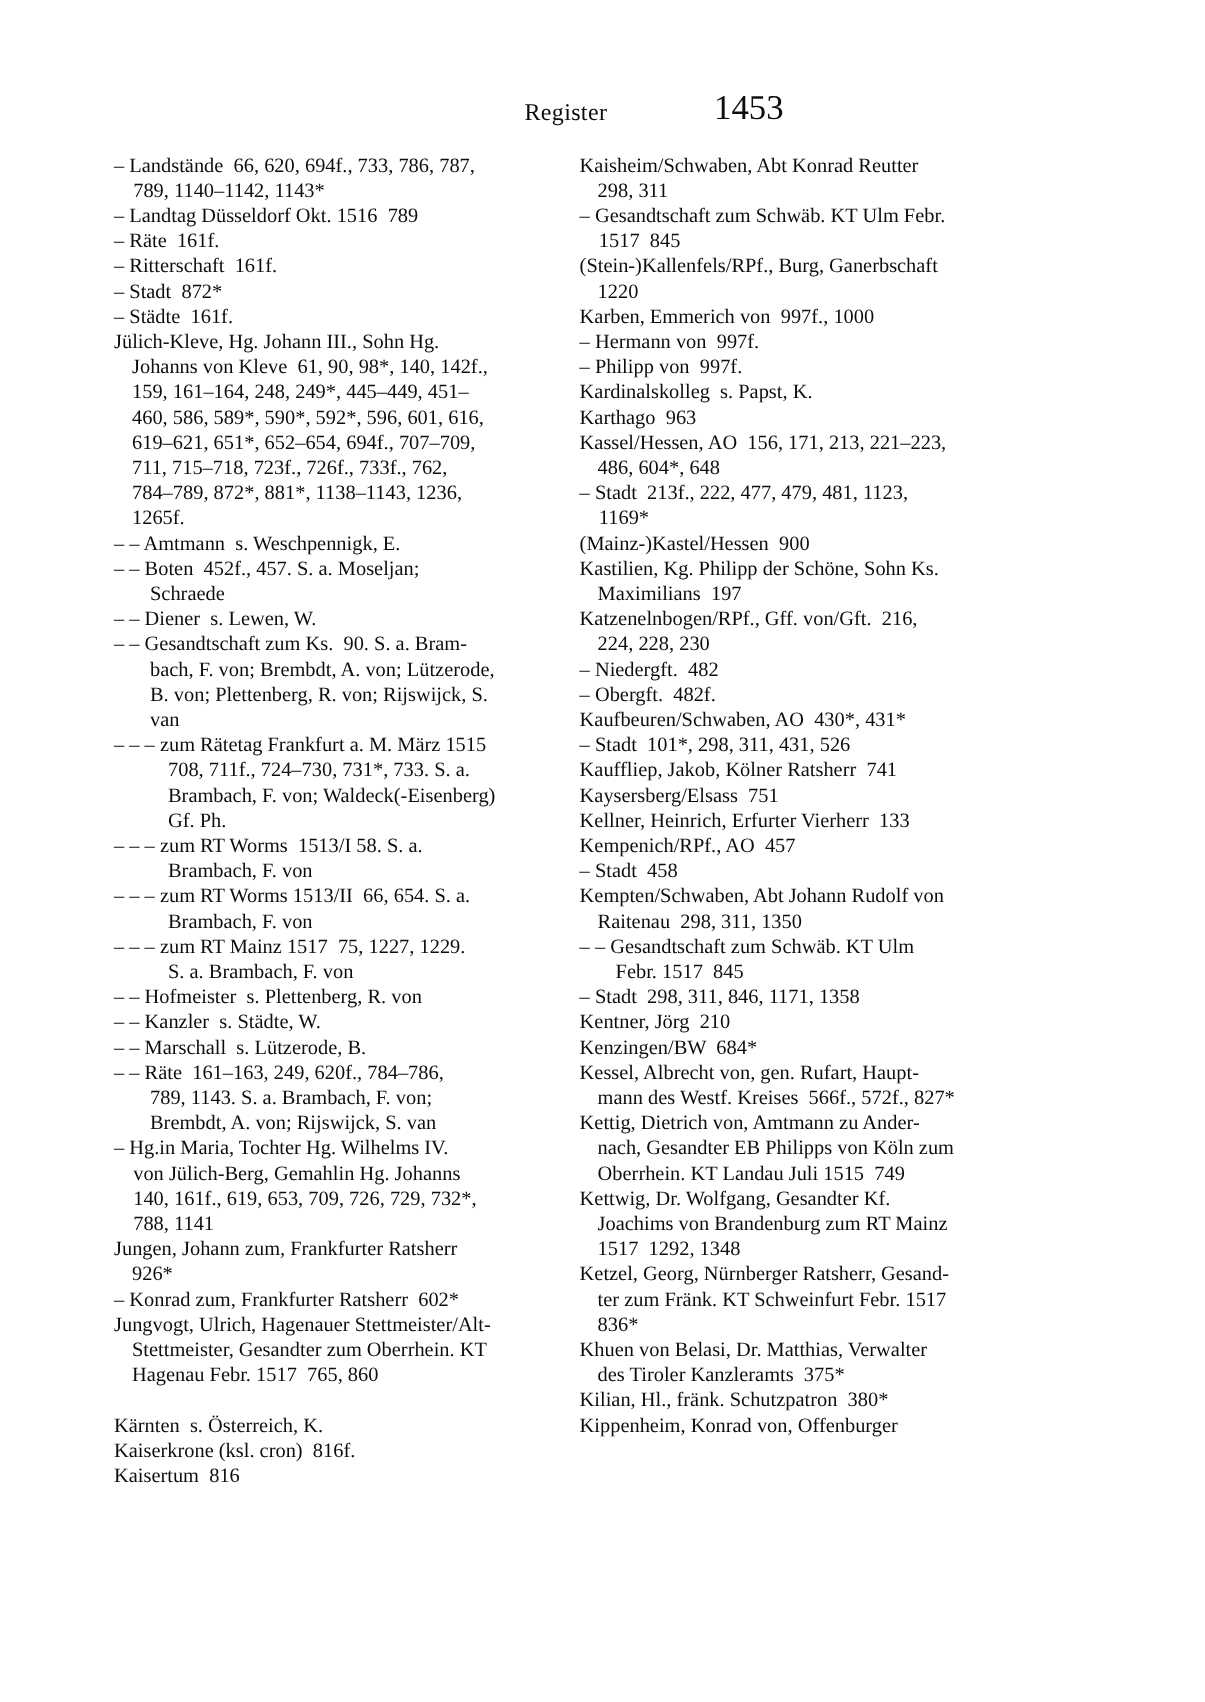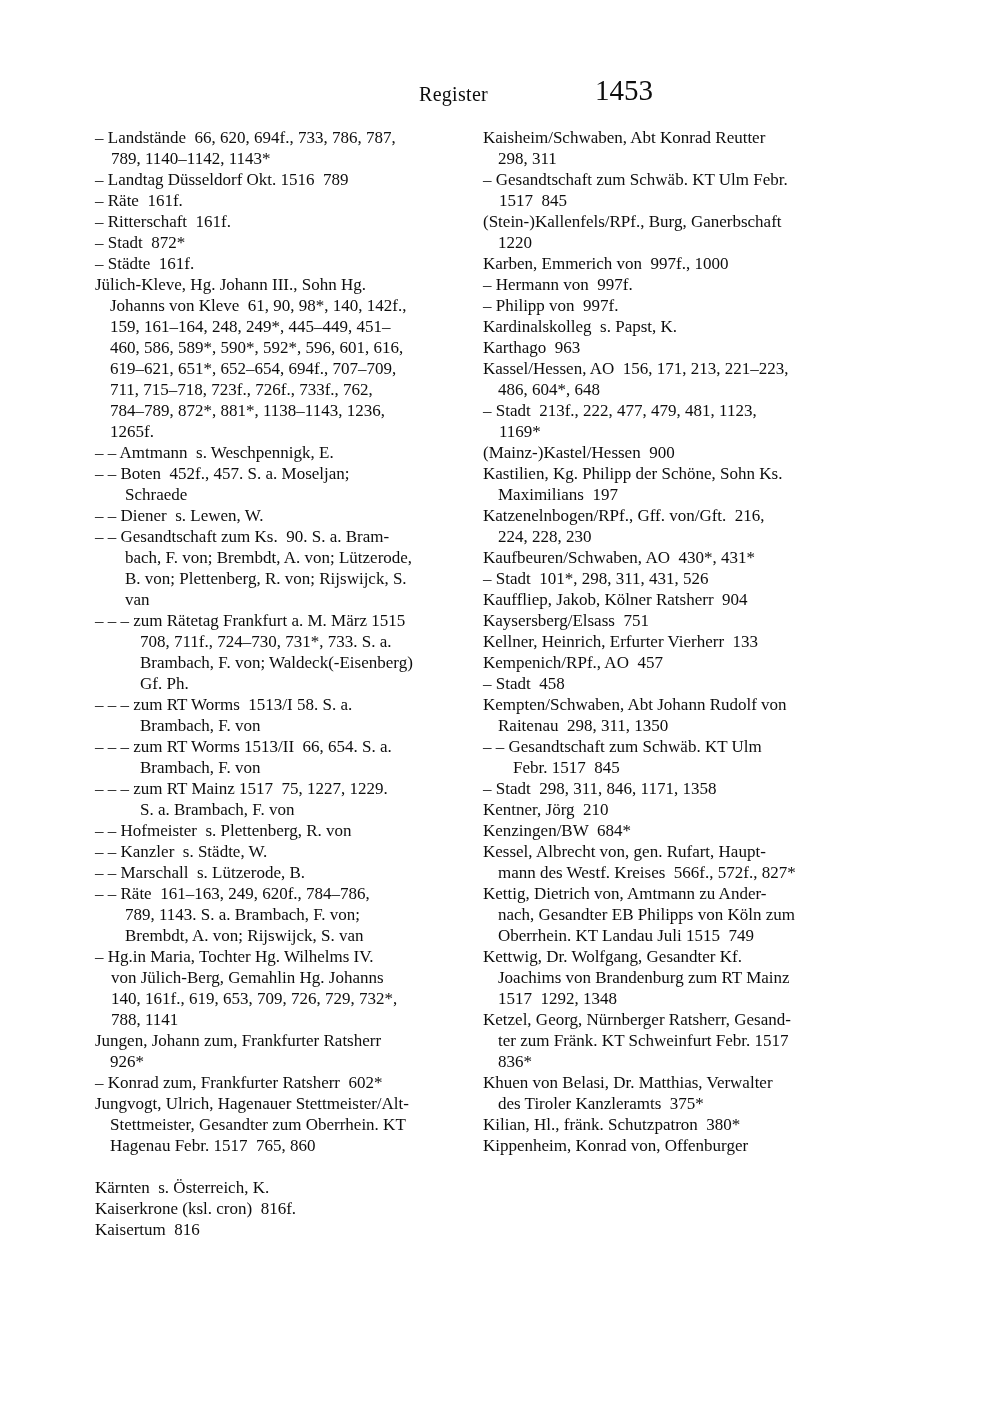--- a/index.html
+++ b/index.html
@@ -12,21 +12,21 @@
     width: 1004px;
     height: 1418px;
     background: #ffffff;
     color: #0d0d0d;
     font-family: "Liberation Serif", "DejaVu Serif", serif;
     overflow: hidden;
   }
   .running-head {
     position: absolute;
     top: 83px;
-    left: 419px;
+    left: 437px;
     font-size: 20px;
     line-height: 22px;
     letter-spacing: 0.3px;
     text-align: right;
   }
   .page-number {
     position: absolute;
     top: 75px;
     left: 595px;
     width: 250px;
@@ -124,23 +124,25 @@
       <div class="entry lvl0">Karthago  963</div>
       <div class="entry lvl0">Kassel/Hessen, AO  156, 171, 213, 221–223,
 486, 604*, 648</div>
       <div class="entry lvl1">– Stadt  213f., 222, 477, 479, 481, 1123,
 1169*</div>
       <div class="entry lvl0">(Mainz-)Kastel/Hessen  900</div>
       <div class="entry lvl0">Kastilien, Kg. Philipp der Schöne, Sohn Ks.
 Maximilians  197</div>
       <div class="entry lvl0">Katzenelnbogen/RPf., Gff. von/Gft.  216,
 224, 228, 230</div>
+      <div class="entry lvl1">– Niedergft.  482</div>
+      <div class="entry lvl1">– Obergft.  482f.</div>
       <div class="entry lvl0">Kaufbeuren/Schwaben, AO  430*, 431*</div>
       <div class="entry lvl1">– Stadt  101*, 298, 311, 431, 526</div>
-      <div class="entry lvl0">Kauffliep, Jakob, Kölner Ratsherr  904</div>
+      <div class="entry lvl0">Kauffliep, Jakob, Kölner Ratsherr  741</div>
       <div class="entry lvl0">Kaysersberg/Elsass  751</div>
       <div class="entry lvl0">Kellner, Heinrich, Erfurter Vierherr  133</div>
       <div class="entry lvl0">Kempenich/RPf., AO  457</div>
       <div class="entry lvl1">– Stadt  458</div>
       <div class="entry lvl0">Kempten/Schwaben, Abt Johann Rudolf von
 Raitenau  298, 311, 1350</div>
       <div class="entry lvl2">– – Gesandtschaft zum Schwäb. KT Ulm
 Febr. 1517  845</div>
       <div class="entry lvl1">– Stadt  298, 311, 846, 1171, 1358</div>
       <div class="entry lvl0">Kentner, Jörg  210</div>

